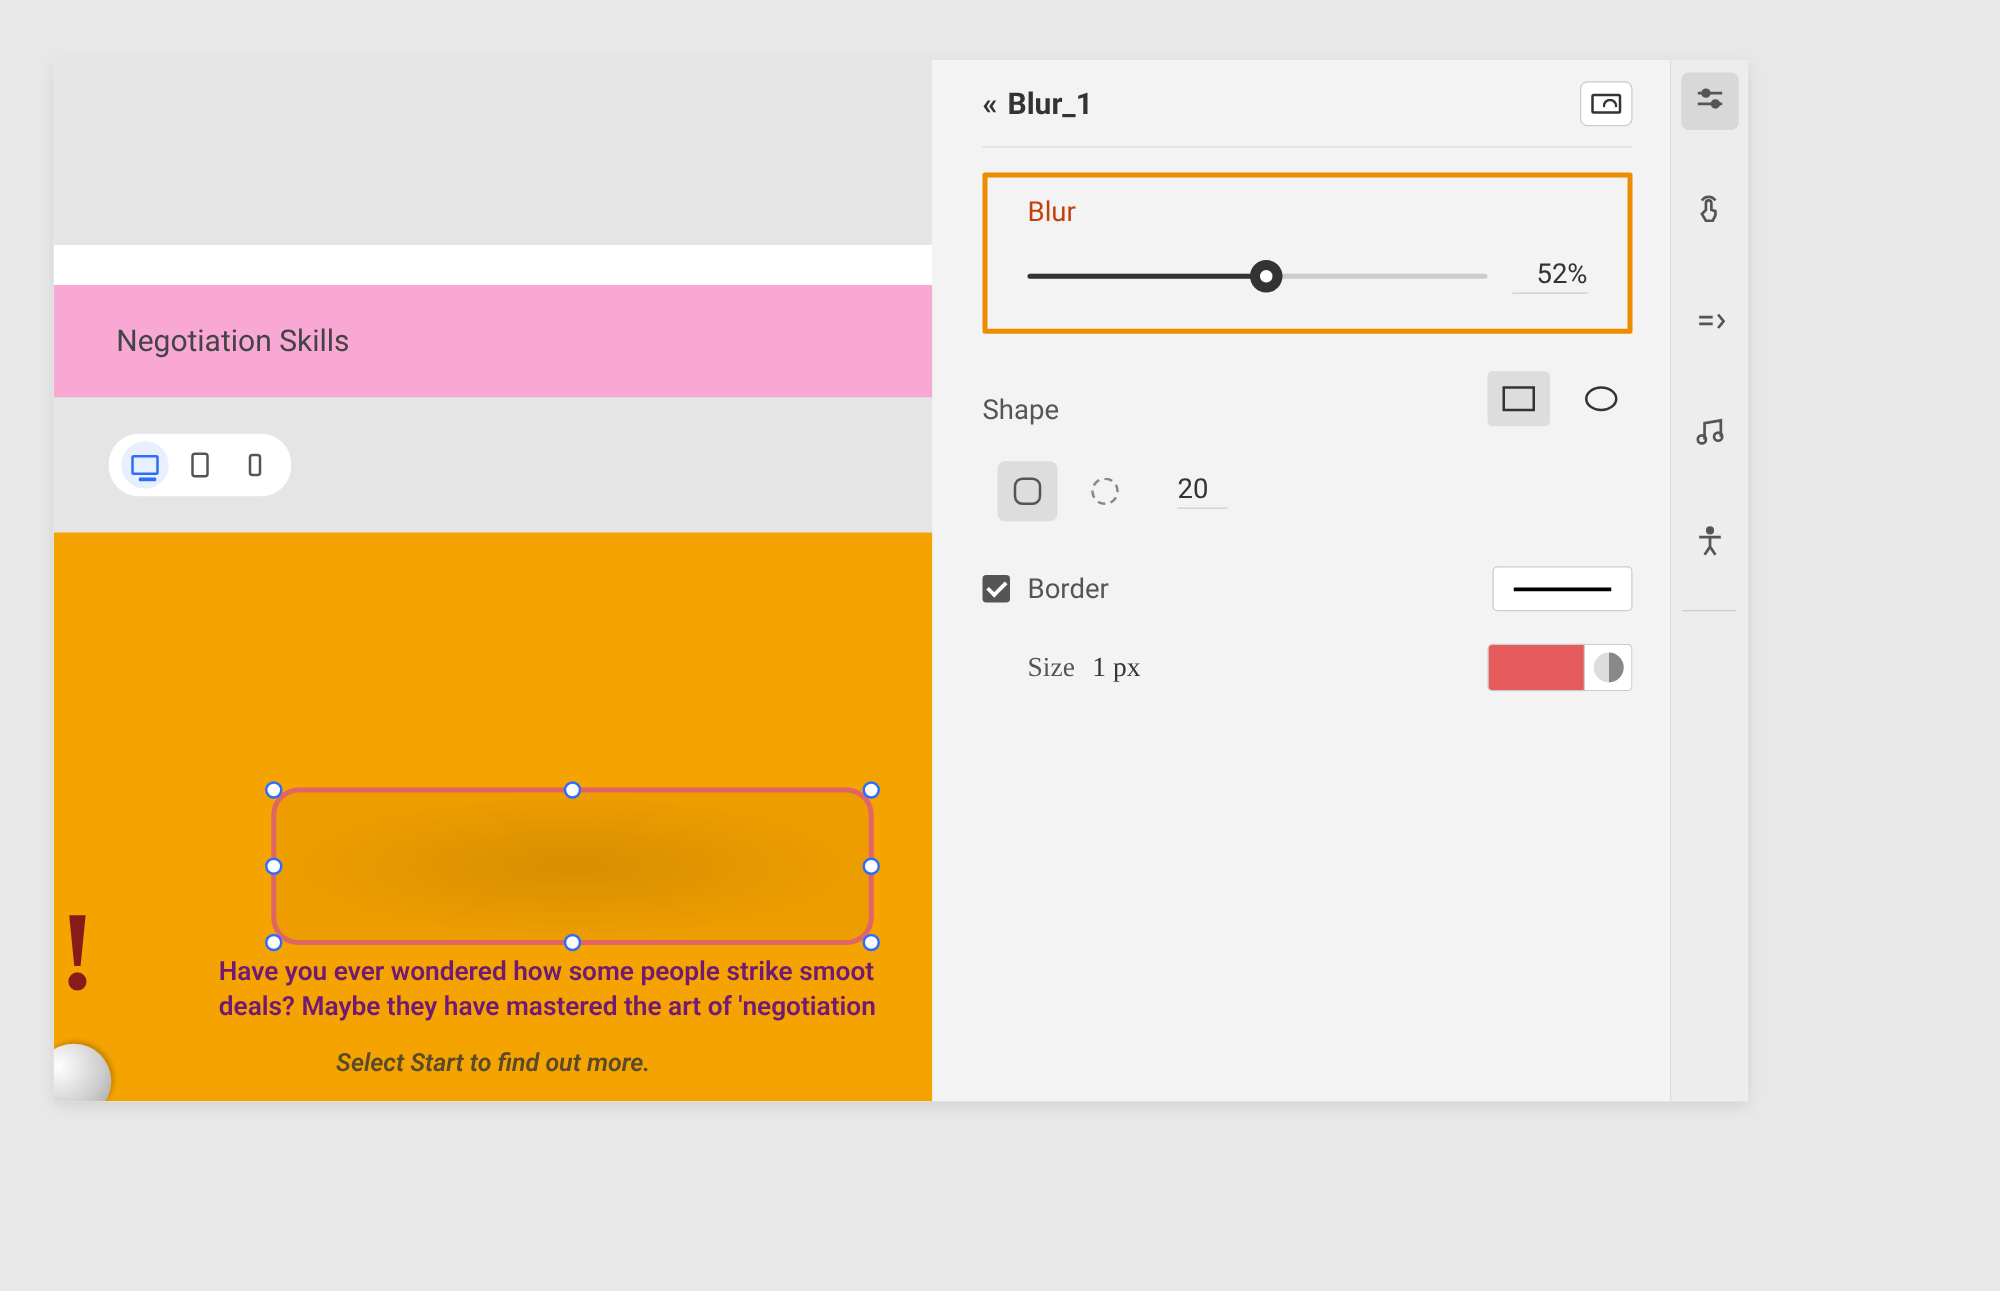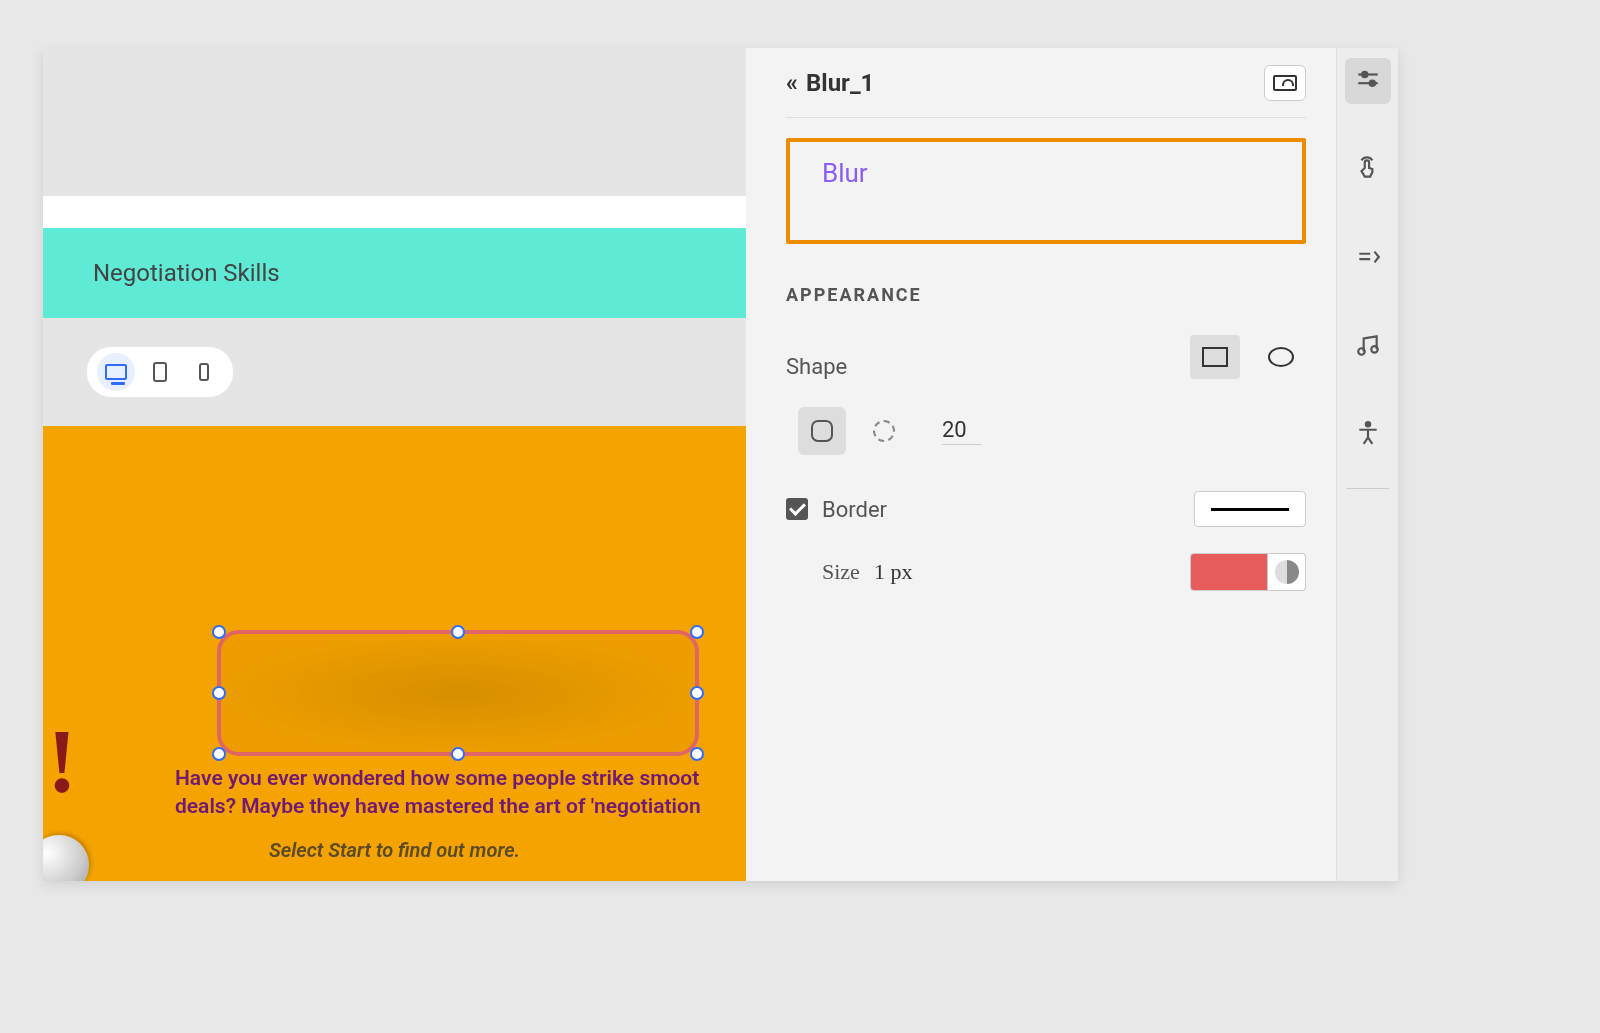--- a/index.html
+++ b/index.html
@@ -37,21 +37,21 @@
   .canvas-whitebar {
     position: absolute;
     top: 148px; left: 0; right: 0;
     height: 32px;
     background: #fff;
   }
   .canvas-header {
     position: absolute;
     top: 180px; left: 0; right: 0;
     height: 90px;
-    background: #5eead4;
+    background: #f9a8d4;
     display: flex;
     align-items: center;
     padding-left: 50px;
   }
   .canvas-title {
     font-size: 24px;
     color: #444;
     font-weight: 400;
   }
   .device-bar {
@@ -157,21 +157,21 @@
   .preview-ic { width:24px;height:16px;border:2px solid #333;border-radius:2px;position:relative; }
   .preview-ic::after{content:"";position:absolute;top:2px;left:7px;width:8px;height:5px;border:2px solid #333;border-bottom:none;border-radius:8px 8px 0 0;}
   
   .blur-section {
     margin-top: 20px;
     border: 4px solid #ee8c00;
     border-radius: 2px;
     padding: 16px 32px 28px 32px;
     background: #f3f3f3;
   }
-  .section-label { font-size:26px;color:#8b5cf6;margin-bottom:24px; }
+  .section-label { font-size:22px;color:#c2410c;margin-bottom:24px; }
   .slider-row { display:flex;align-items:center;gap:20px; }
   .slider {
     flex:1;height:4px;background:#ccc;position:relative;border-radius:2px;cursor:pointer;
   }
   .slider-fill { position:absolute;left:0;top:0;bottom:0;width:52%;background:#333;border-radius:2px; }
   .slider-thumb {
     position:absolute;left:52%;top:50%;transform:translate(-50%,-50%);
     width:26px;height:26px;border-radius:50%;background:#333;
     display:flex;align-items:center;justify-content:center;
   }
@@ -283,23 +283,29 @@
         <span class="back-chevron">«</span>
         <span class="panel-title">Blur_1</span>
       </div>
       <div class="preview-btn">
         <div class="preview-ic"></div>
       </div>
     </div>
 
     <div class="blur-section">
       <div class="section-label">Blur</div>
-    </div>
-
-    <div class="appearance-header">APPEARANCE</div>
+      <div class="slider-row">
+        <div class="slider">
+          <div class="slider-fill"></div>
+          <div class="slider-thumb"></div>
+        </div>
+        <div class="slider-value">52%</div>
+      </div>
+    </div>
+
 
     <div class="prop-row">
       <div class="prop-label">Shape</div>
       <div class="shape-toggles">
         <div class="shape-btn selected">
             <div class="sh-rect"></div>
           </div>
         <div class="shape-btn">
             <div class="sh-elli"></div>
           </div>

